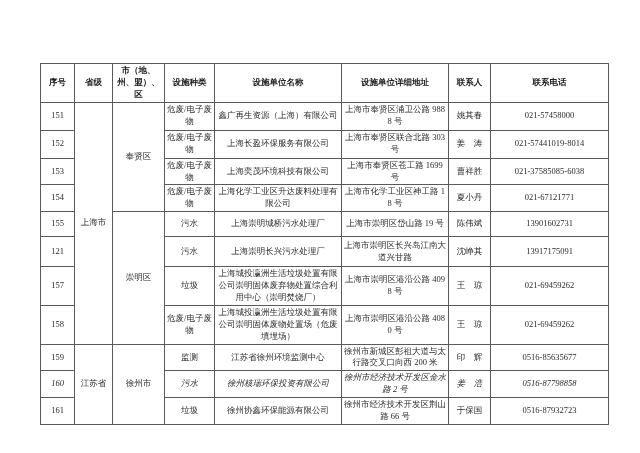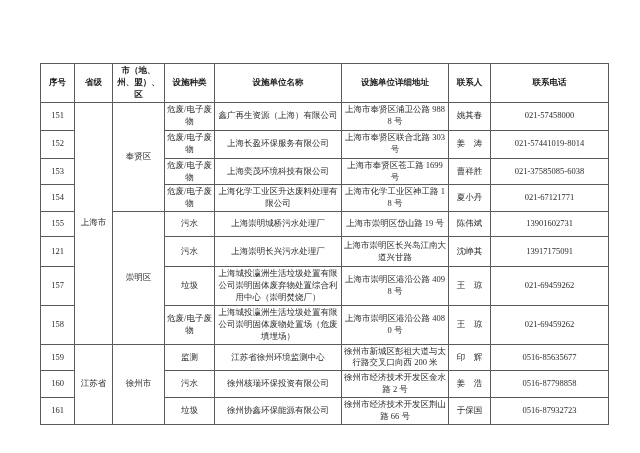--- a/index.html
+++ b/index.html
@@ -150,21 +150,21 @@
         <tr style="height: 25px;">
           <td>159</td>
           <td rowspan="3">江苏省</td>
           <td rowspan="3">徐州市</td>
           <td>监测</td>
           <td>江苏省徐州环境监测中心</td>
           <td>徐州市新城区彭祖大道与太行路交叉口向西 200 米</td>
           <td>印　辉</td>
           <td>0516-85635677</td>
         </tr>
-        <tr style="height: 24px;">
+        <tr style="height: 24px; font-style: italic;">
           <td>160</td>
           <td>污水</td>
           <td>徐州核瑞环保投资有限公司</td>
           <td>徐州市经济技术开发区金水路 2 号</td>
           <td>姜　浩</td>
           <td>0516-87798858</td>
         </tr>
         <tr style="height: 23px; margin-top: 40px;">
           <td>161</td>
           <td>垃圾</td>

